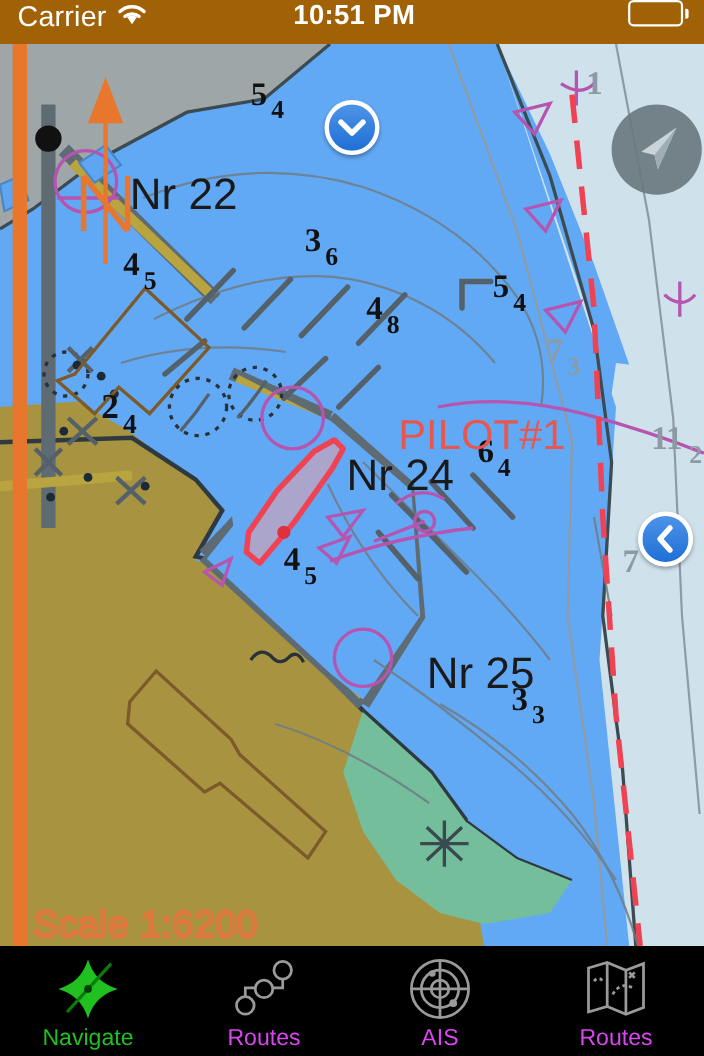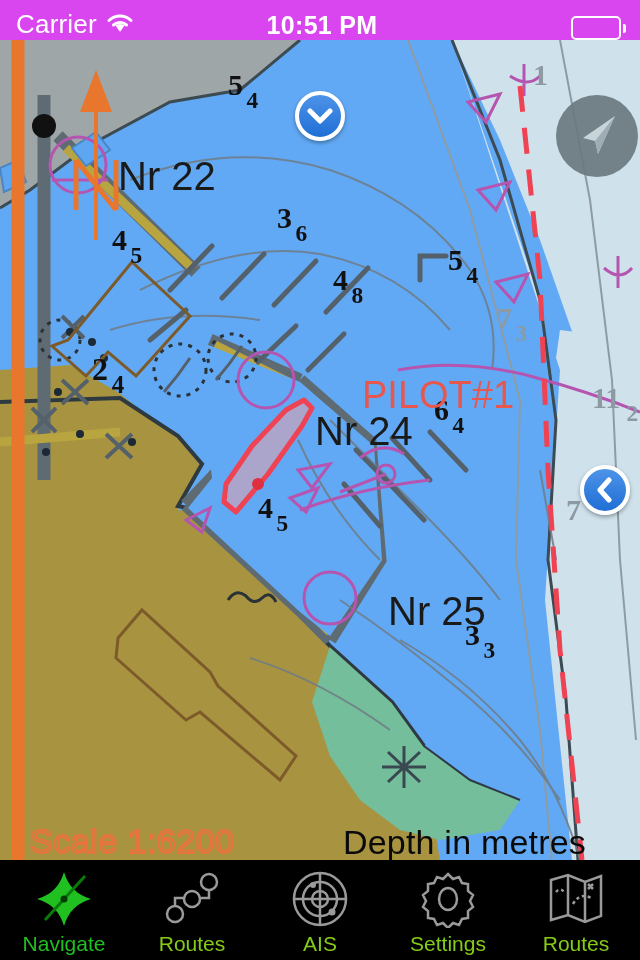--- a/index.html
+++ b/index.html
@@ -2,21 +2,21 @@
 <html><head>
 <meta charset="utf-8">
 <style>
   * { margin:0; padding:0; box-sizing:border-box; }
   html,body { width:640px; height:960px; overflow:hidden; background:#000;
               font-family:"Liberation Sans", sans-serif; }
 
   
   #status-bar {
     position:absolute; left:0; top:0; width:640px; height:40px;
-    background:#d946ef; color:#fff; display:flex; align-items:flex-end;
+    background:#a16207; color:#fff; display:flex; align-items:flex-start;
   }
   #status-left { display:flex; align-items:center; gap:8px; margin-left:16px; }
   #carrier-label { font-size:26px; letter-spacing:.2px; }
   #status-time {
     position:absolute; left:4px; right:0; text-align:center;
     font-size:25px; font-weight:bold; letter-spacing:.3px;
   }
   #status-right { position:absolute; right:14px; display:flex; align-items:center; }
   .battery-body {
     width:50px; height:24px; border:2px solid #fff; border-radius:5px;
@@ -73,21 +73,21 @@
   #tab-bar {
     position:absolute; left:0; top:860px; width:640px; height:100px;
     background:#000; display:flex; align-items:stretch;
   }
   .tab-item {
     flex:1; display:flex; flex-direction:column;
     align-items:center; justify-content:center; gap:4px;
     padding-top:6px;
   }
   .tab-icon { height:58px; display:flex; align-items:center; justify-content:center; }
-  .tab-label { font-size:21px; color:#84cc16; }
+  .tab-label { font-size:21px; color:#d946ef; }
   .tab-item.active .tab-label { color:#1fc01f; }
 </style>
 </head>
 <body>
 
 <div id="status-bar">
   <div id="status-left">
     <span id="carrier-label">Carrier</span>
     <span>
       <svg width="30" height="22" viewBox="0 0 30 22">
@@ -348,21 +348,20 @@
   </div>
 
   <div id="btn-compass">
     <svg width="60" height="60" viewBox="0 0 60 60">
       <path d="M48 10 L16 32 L28 35 L31 48 Z" fill="#C9D3D8"></path>
       <path d="M48 10 L31 48 L28 35 Z" fill="#9AA8B0"></path>
     </svg>
   </div>
 
   <div id="scale-label">Scale 1:6200</div>
-  <div id="depth-caption">Depth in metres</div>
 </div>
 
 <div id="tab-bar">
 
   <div class="tab-item active">
     <span class="tab-icon">
       <svg width="58" height="58" viewBox="0 0 58 58">
         <path d="M29 2 C33 16 42 25 56 29 C42 33 33 42 29 56 C25 42 16 33 2 29 C16 25 25 16 29 2 Z" fill="#1FC01F"></path>
         <path d="M50 6 L10 50" stroke="#0a7a0a" stroke-width="3"></path>
         <circle cx="29" cy="29" r="3.5" fill="#063b06"></circle>
@@ -391,29 +390,20 @@
         <circle cx="29" cy="29" r="17"></circle>
         <circle cx="29" cy="29" r="8"></circle>
         <path d="M29 3 L29 55 M3 29 L55 29"></path>
         <circle cx="22" cy="15" r="3" fill="#9a9a9a" stroke="none"></circle>
         <circle cx="41" cy="42" r="3.5" fill="#9a9a9a" stroke="none"></circle>
       </svg>
     </span>
     <span class="tab-label">AIS</span>
   </div>
 
-  <div class="tab-item">
-    <span class="tab-icon">
-      <svg width="58" height="58" viewBox="0 0 58 58" fill="none" stroke="#9a9a9a" stroke-width="2.5">
-        <path d="M29 4 l5 5 6-2 3 6 6 1 0 7 5 4 -3 6 3 6 -5 4 0 7 -6 1 -3 6 -6 -2 -5 5 -5 -5 -6 2 -3 -6 -6 -1 0 -7 -5 -4 3 -6 -3 -6 5 -4 0 -7 6 -1 3 -6 6 2 Z"></path>
-        <ellipse cx="29" cy="29" rx="9" ry="11"></ellipse>
-      </svg>
-    </span>
-    <span class="tab-label">Settings</span>
-  </div>
 
   <div class="tab-item">
     <span class="tab-icon">
       <svg width="58" height="58" viewBox="0 0 58 58" fill="none" stroke="#9a9a9a" stroke-width="2.5">
         <path d="M4 10 L21 5 L38 12 L54 6 L54 46 L38 52 L21 45 L4 50 Z"></path>
         <path d="M21 5 L21 45 M38 12 L38 52"></path>
         <path d="M9 22 q4 -5 8 0" stroke-dasharray="3 3"></path>
         <path d="M26 34 q7 -12 18 -6" stroke-dasharray="3 3"></path>
         <path d="M41 14 l5 5 M46 14 l-5 5"></path>
       </svg>

